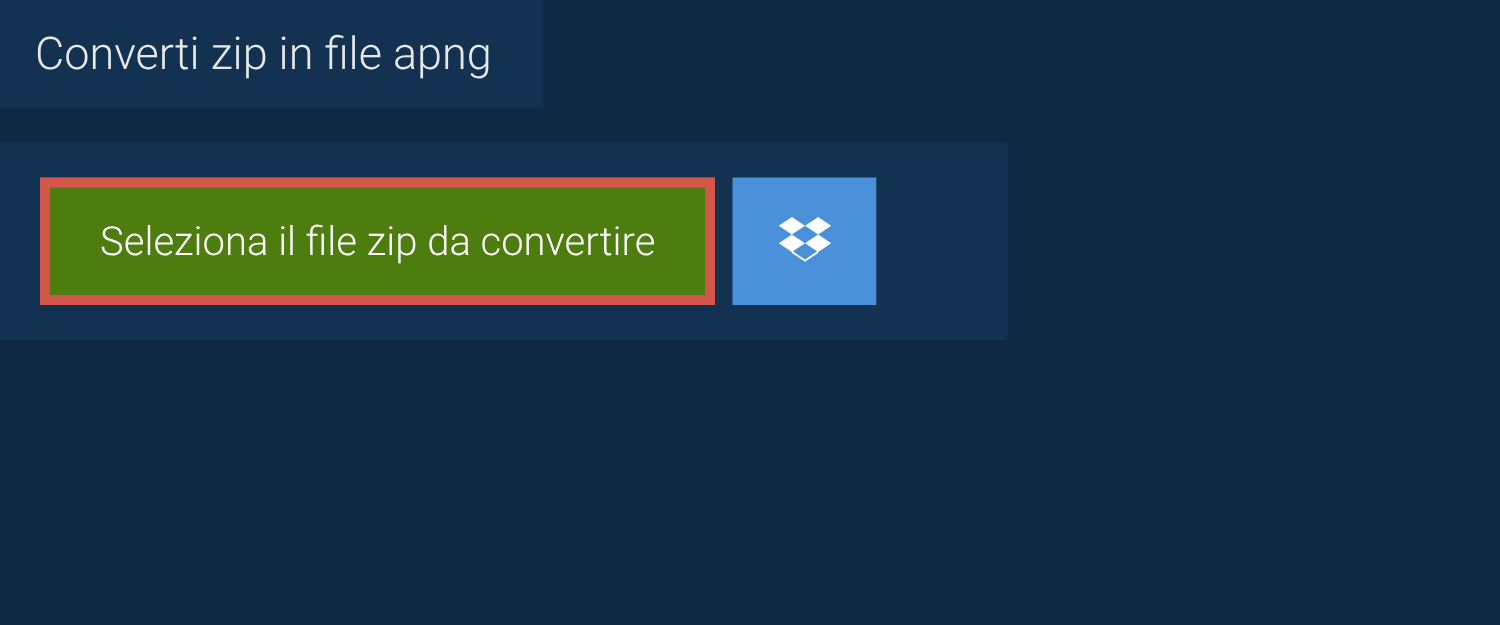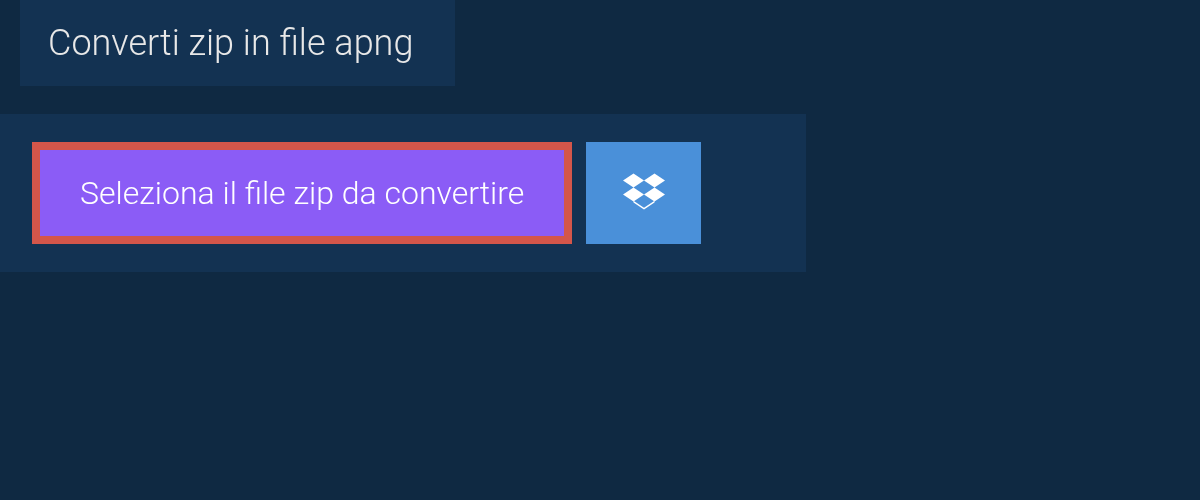--- a/index.html
+++ b/index.html
@@ -15,33 +15,32 @@
       position: relative;
       overflow: hidden;
     }
     .tab-header {
       background-color: #133252;
       display: inline-block;
       padding: 22px 42px 22px 28px;
       color: #e8e8e8;
       font-size: 36px;
       font-weight: 300;
-      margin-left: 20px;
     }
     .upload-panel {
       background-color: #133252;
       width: 806px;
       padding: 28px 32px 28px 32px;
       margin-top: 28px;
       display: flex;
       align-items: stretch;
       gap: 14px;
     }
     .select-file-button {
-      background-color: #8b5cf6;
+      background-color: #4d7c0f;
       border: 8px solid #d4564a;
       color: #ffffff;
       font-size: 32px;
       font-weight: 300;
       padding: 24px 40px;
       text-align: center;
       cursor: pointer;
       flex: 0 0 auto;
     }
     .dropbox-button {

